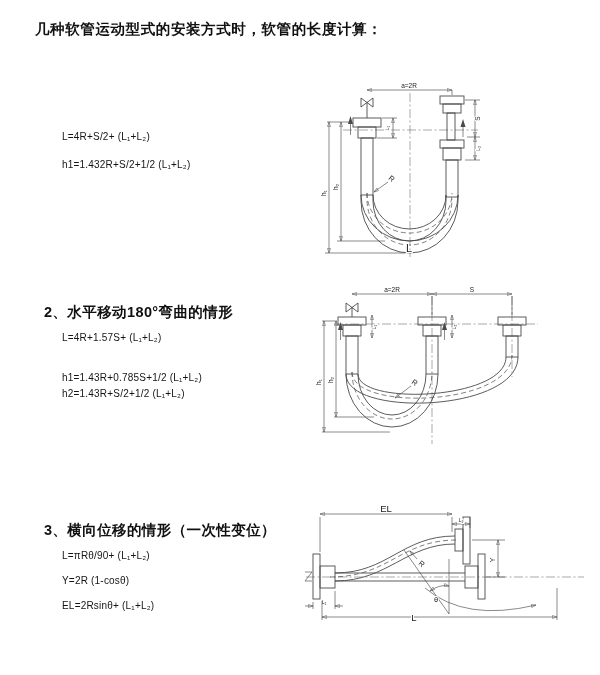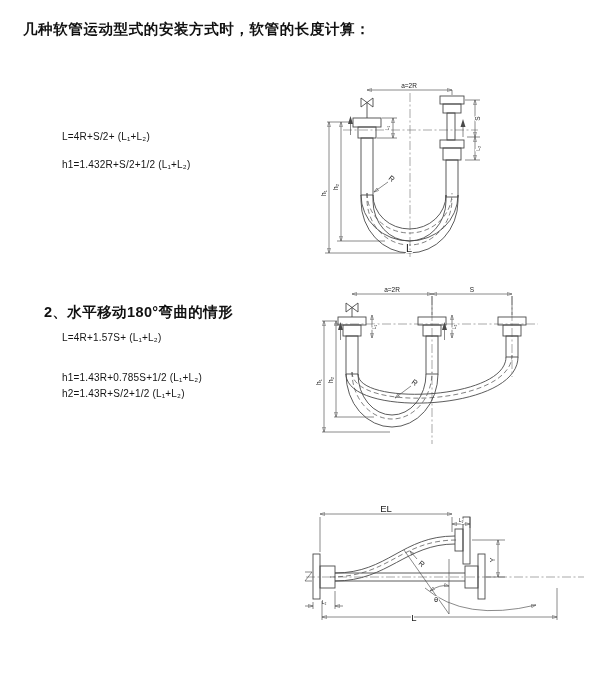--- a/index.html
+++ b/index.html
@@ -1,21 +1,21 @@
 <!DOCTYPE html>
 <html><head>
 <meta charset="utf-8">
 <style>
   html,body{margin:0;padding:0;background:#e8e8e8;}
   .page{
     position:relative;width:600px;height:675px;margin:0 auto;background:#ffffff;
     font-family:"Liberation Sans","DejaVu Sans",sans-serif;color:#111;overflow:hidden;
   }
   .title{
-    position:absolute;left:23px;top:20px;font-size:14.5px;font-weight:600;
+    position:absolute;left:35px;top:20px;font-size:14.5px;font-weight:600;
     letter-spacing:.6px;white-space:nowrap;
   }
   .section{position:absolute;left:44px;width:280px;}
   .sec-heading{font-size:14.5px;font-weight:600;letter-spacing:.4px;white-space:nowrap;}
   .formula{position:absolute;left:18px;font-size:10px;letter-spacing:.2px;white-space:nowrap;color:#141414;}
   .dwg{position:absolute;}
   .dwg line,.dwg path,.dwg rect,.dwg polygon,.dwg polyline{fill:none;stroke:#4a4a4a;stroke-width:.9;}
   .dwg .dim{stroke-width:.65;}
   .dwg .cl{stroke-width:.6;stroke:#6f6f6f;stroke-dasharray:9 2.5 2 2.5;}
   .dwg .dash{stroke-width:.7;stroke-dasharray:5 3;}
@@ -38,20 +38,26 @@
     <div class="formula" style="top:54px;">h1=1.432R+S/2+1/2 (L₁+L₂)</div>
   </div>
 
   <div class="section" style="top:303px;height:100px;">
     <div class="sec-heading">2、水平移动180°弯曲的情形</div>
     <div class="formula" style="top:29px;">L=4R+1.57S+ (L₁+L₂)</div>
     <div class="formula" style="top:69px;">h1=1.43R+0.785S+1/2 (L₁+L₂)</div>
     <div class="formula" style="top:85px;text-align:right;">h2=1.43R+S/2+1/2 (L₁+L₂)</div>
   </div>
 
+  <div class="section" style="top:521px;height:100px;">
+    <div class="sec-heading">3、横向位移的情形（一次性变位）</div>
+    <div class="formula" style="top:29px;">L=πRθ/90+ (L₁+L₂)</div>
+    <div class="formula" style="top:54px;">Y=2R (1-cosθ)</div>
+    <div class="formula" style="top:79px;">EL=2Rsinθ+ (L₁+L₂)</div>
+  </div>
 
   <svg class="dwg" style="left:315px;top:75px;" width="270" height="185" viewBox="0 0 270 185">
     <defs>
       <marker id="m1" viewBox="0 0 10 8" refX="9.5" refY="4" markerWidth="8" markerHeight="6.4" orient="auto-start-reverse">
         <path d="M0.5,1 L9.5,4 L0.5,7 Z" fill="#4a4a4a" stroke="none"></path>
       </marker>
       <pattern id="ht1" patternUnits="userSpaceOnUse" width="4" height="4">
         <path d="M0,4 L4,0 M0,0 L4,4" stroke="#777" stroke-width=".5" fill="none"></path>
       </pattern>
     </defs>

